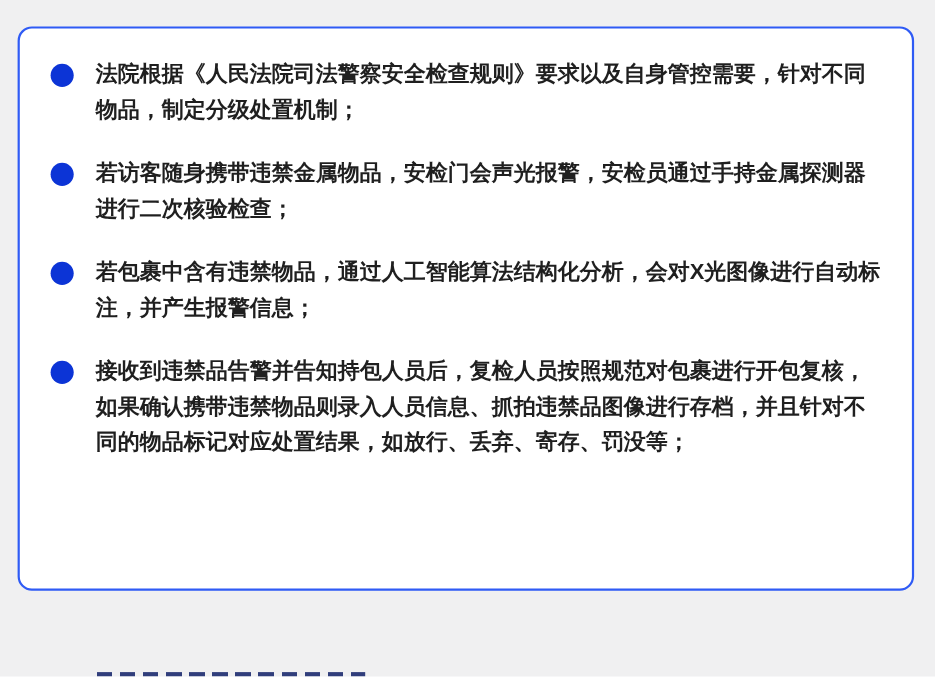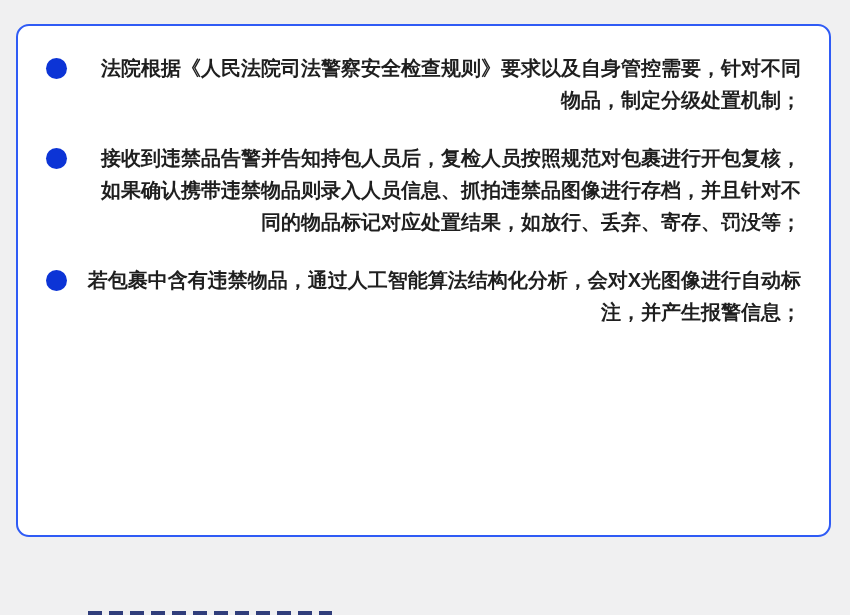--- a/index.html
+++ b/index.html
@@ -27,21 +27,20 @@
     left: 16px;
     top: 24px;
     width: 815px;
     height: 513px;
     box-sizing: border-box;
     background: var(--color-card_background);
     border: 2px solid var(--color-card_border);
     border-radius: 13px;
     padding: 26px 28px 0 14px;
     overflow: hidden;
-    text-align: right;
   }
   .item {
     display: flex;
     align-items: flex-start;
     margin-bottom: 26px;
   }
   .bullet {
     flex: 0 0 auto;
     width: 21px;
     height: 21px;
@@ -79,29 +78,34 @@
 
 <div class="card">
 
   <div class="item">
     <span class="bullet"></span>
     <p class="item-text">法院根据《人民法院司法警察安全检查规则》要求以及自身管控需要，针对不同
 物品，制定分级处置机制；</p>
   </div>
 
 
+  <div class="item">
+    <span class="bullet"></span>
+    <p class="item-text">若访客随身携带违禁金属物品，安检门会声光报警，安检员通过手持金属探测器
+进行二次核验检查；</p>
+  </div>
+
+  <div class="item">
+    <span class="bullet"></span>
+    <p class="item-text">若包裹中含有违禁物品，通过人工智能算法结构化分析，会对X光图像进行自动标
+注，并产生报警信息；</p>
+  </div>
 
   <div class="item">
     <span class="bullet"></span>
     <p class="item-text">接收到违禁品告警并告知持包人员后，复检人员按照规范对包裹进行开包复核，
 如果确认携带违禁物品则录入人员信息、抓拍违禁品图像进行存档，并且针对不
 同的物品标记对应处置结果，如放行、丢弃、寄存、罚没等；</p>
   </div>
 
-  <div class="item">
-    <span class="bullet"></span>
-    <p class="item-text">若包裹中含有违禁物品，通过人工智能算法结构化分析，会对X光图像进行自动标
-注，并产生报警信息；</p>
-  </div>
-
 </div>
 
 <div class="clipped-sliver"></div>
 
 </body></html>

